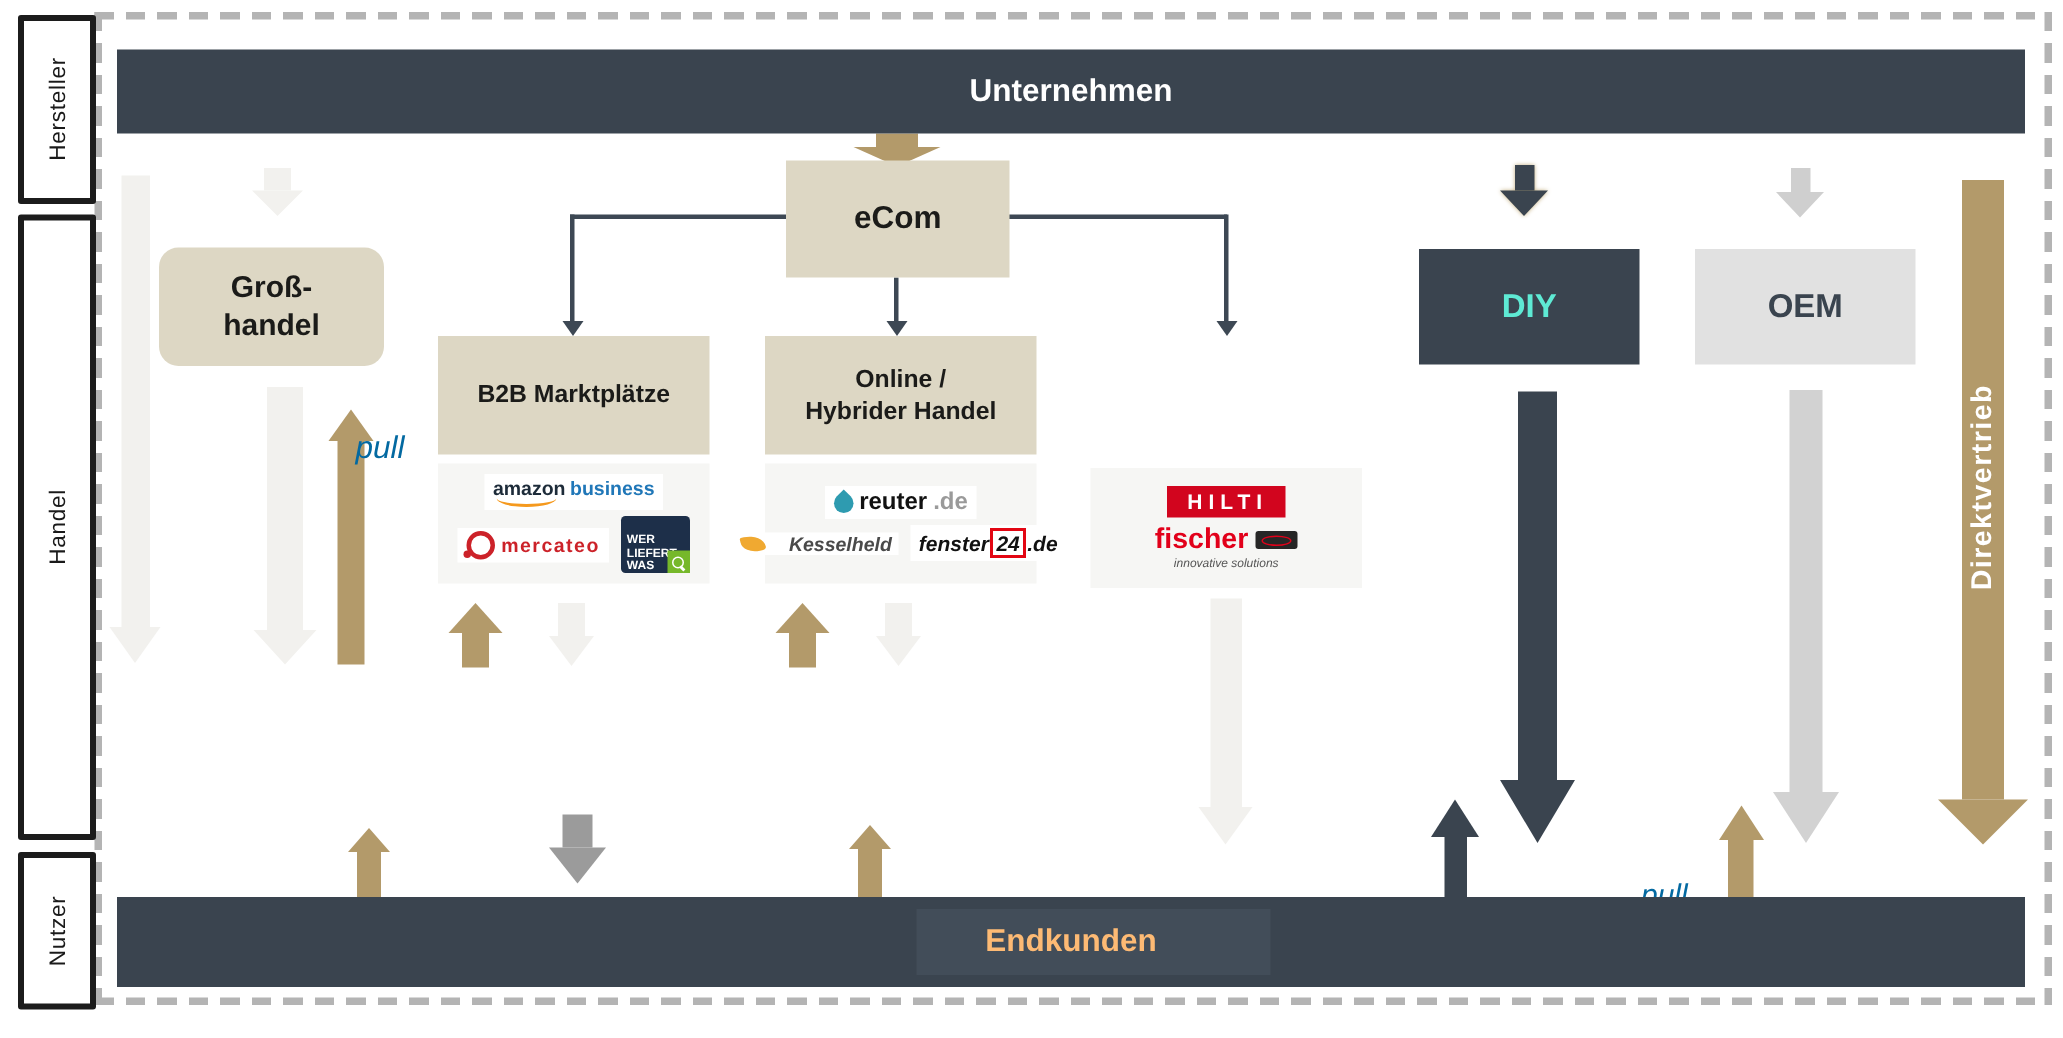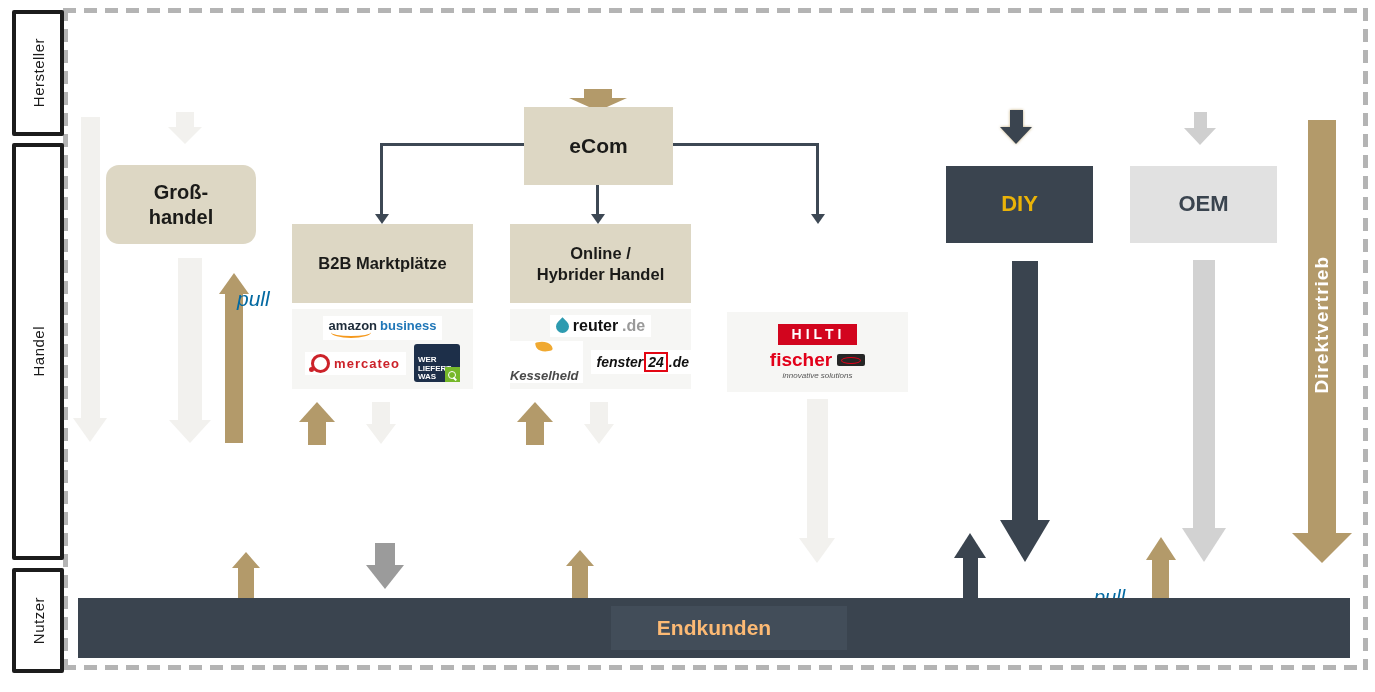--- a/index.html
+++ b/index.html
@@ -126,41 +126,44 @@
   <div class="tri" style="left:566px;top:550px;border-width:0 14px 16px 14px;border-bottom-color:#b39a6a;"></div>
   <div class="abs" style="left:572px;top:566px;width:16px;height:56px;background:#b39a6a;"></div>
   <div class="pull" style="left:507px;top:557px;">pull</div>
 
   <div class="abs" style="left:1308px;top:120px;width:28px;height:413px;background:#b39a6a;"></div>
   <div class="tri" style="left:1292px;top:533px;border-width:30px 30px 0 30px;border-top-color:#b39a6a;"></div>
   <div class="abs" style="left:1300px;top:125px;width:44px;height:400px;display:flex;align-items:center;justify-content:center;">
     <span class="vlabel">Direktvertrieb</span>
   </div>
 
+  <div class="box" style="left:78px;top:33px;width:1272px;height:56px;background:#3a444f;">
+    <span style="color:#fff;font-size:21px;">Unternehmen</span>
+  </div>
   <div class="box" style="left:78px;top:598px;width:1272px;height:60px;background:#3a444f;">
     <div class="abs" style="left:533px;top:8px;width:236px;height:44px;background:#424d59;"></div>
     <span style="color:#fdba74;font-size:21px;position:relative;">Endkunden</span>
   </div>
 
   <div class="box beige" style="left:106px;top:165px;width:150px;height:79px;font-size:20px;border-radius:13px;">
     <span>Groß-
 handel</span>
   </div>
   <div class="box beige" style="left:524px;top:107px;width:149px;height:78px;font-size:21px;">
     <span>eCom</span>
   </div>
   <div class="box beige" style="left:292px;top:224px;width:181px;height:79px;font-size:16.5px;">
     <span>B2B Marktplätze</span>
   </div>
   <div class="box beige" style="left:510px;top:224px;width:181px;height:79px;font-size:16.5px;">
     <span>Online /
 Hybrider Handel</span>
   </div>
   <div class="box" style="left:946px;top:166px;width:147px;height:77px;background:#3a444f;font-size:22px;">
-    <span style="color:#eab308;">DIY</span>
+    <span style="color:#5eead4;">DIY</span>
   </div>
   <div class="box" style="left:1130px;top:166px;width:147px;height:77px;background:#e1e1e1;font-size:22px;">
     <span style="color:#3a444f;">OEM</span>
   </div>
 
   <div class="panel" style="left:292px;top:309px;width:181px;height:80px;">
     <div class="chip" style="flex-direction:column;align-items:flex-start;">
       <div style="display:flex;align-items:baseline;gap:3px;font-size:13px;font-weight:bold;">
         <span style="color:#1d2b39;">amazon</span>
         <span style="color:#2077b8;">business</span>
@@ -181,21 +184,21 @@
     </div>
   </div>
 
   <div class="panel" style="left:510px;top:309px;width:181px;height:80px;">
     <div class="chip" style="gap:4px;">
       <span class="drop"></span>
       <span style="font-weight:800;font-size:16px;color:#111;">reuter</span>
       <span style="font-size:16px;color:#9a9a9a;font-weight:600;">.de</span>
     </div>
     <div class="lrow">
-      <div class="chip" style="flex-direction:column;gap:16px;padding:0 4px;">
+      <div class="chip" style="flex-direction:row;gap:16px;padding:0 4px;">
         <span class="bird"></span>
         <span style="font-style:italic;font-weight:bold;color:#4a4a4a;font-size:13px;">Kesselheld</span>
       </div>
       <div class="chip" style="gap:1px;font-style:italic;font-weight:900;font-size:14px;color:#111;">
         <span>fenster</span>
         <span style="border:2px solid #e30613;padding:0 2px;font-style:italic;">24</span>
         <span>.de</span>
       </div>
     </div>
   </div>

